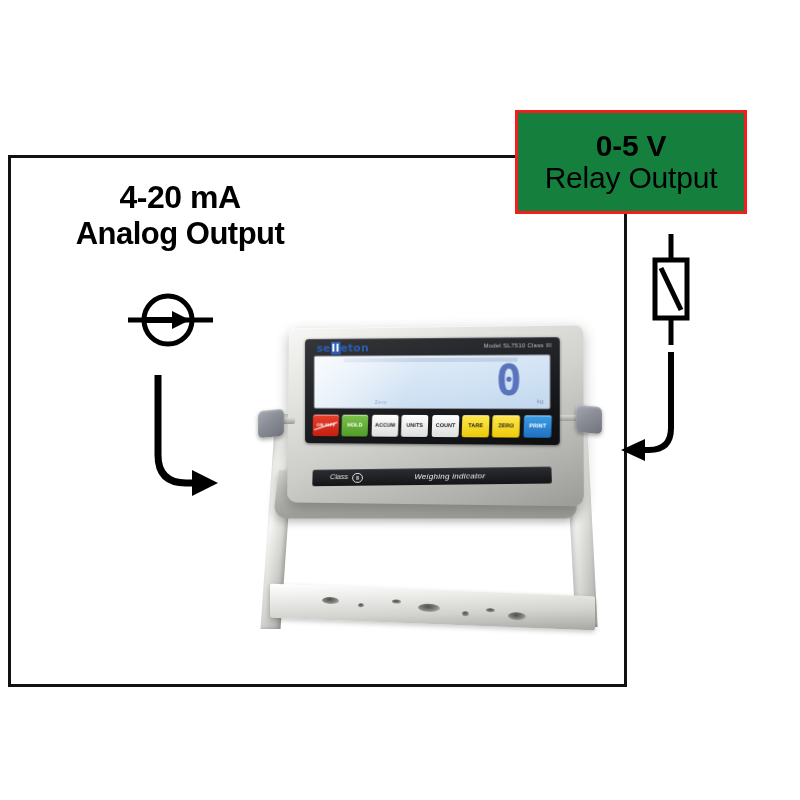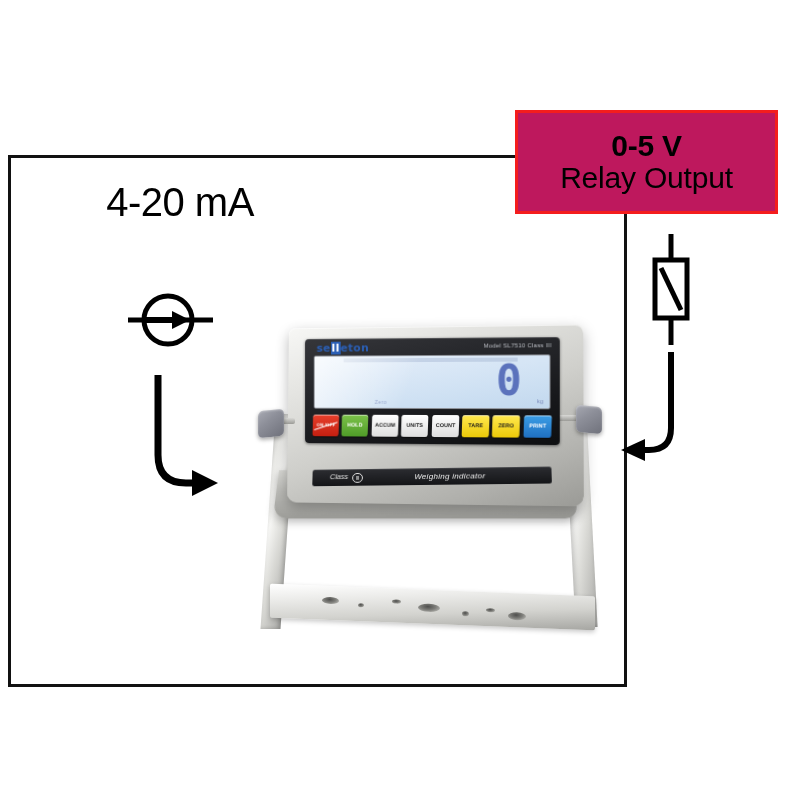--- a/index.html
+++ b/index.html
@@ -26,25 +26,25 @@
     border: 3px solid #111111;
     box-sizing: border-box;
     background: transparent;
   }
 
   
   .red-box {
     position: absolute;
     left: 515px;
     top: 110px;
-    width: 263px;
+    width: 232px;
     height: 104px;
     border: 3px solid #f41d1d;
     box-sizing: border-box;
-    background: #be185d;
+    background: #15803d;
     display: flex;
     flex-direction: column;
     align-items: center;
     justify-content: center;
   }
   .red-box .line1 {
     font-size: 30px;
     font-weight: bold;
     color: #000000;
     line-height: 1.08;
@@ -61,22 +61,22 @@
   
   .analog-label {
     position: absolute;
     left: 30px;
     top: 178px;
     width: 300px;
     text-align: center;
     color: #000000;
   }
   .analog-label .l1 {
-    font-size: 40px;
-    font-weight: normal;
+    font-size: 32px;
+    font-weight: bold;
     line-height: 1.2;
     letter-spacing: -0.5px;
   }
   .analog-label .l2 {
     font-size: 31px;
     font-weight: bold;
     line-height: 1.15;
     letter-spacing: -0.5px;
   }
 
@@ -355,20 +355,21 @@
 </style>
 </head>
 <body>
 
 <div id="stage">
 
   <div class="black-frame"></div>
 
   <div class="analog-label">
     <div class="l1">4-20 mA</div>
+    <div class="l2">Analog Output</div>
   </div>
 
   <svg class="sym" viewBox="0 0 800 800">
 
     <g>
       <line x1="128" y1="320" x2="213" y2="320" stroke="#000" stroke-width="5"></line>
       <circle cx="168" cy="320" r="24" fill="none" stroke="#000" stroke-width="5"></circle>
       <line x1="145" y1="320" x2="176" y2="320" stroke="#000" stroke-width="6"></line>
       <polygon points="172,311 190,320 172,329" fill="#000"></polygon>
     </g>

